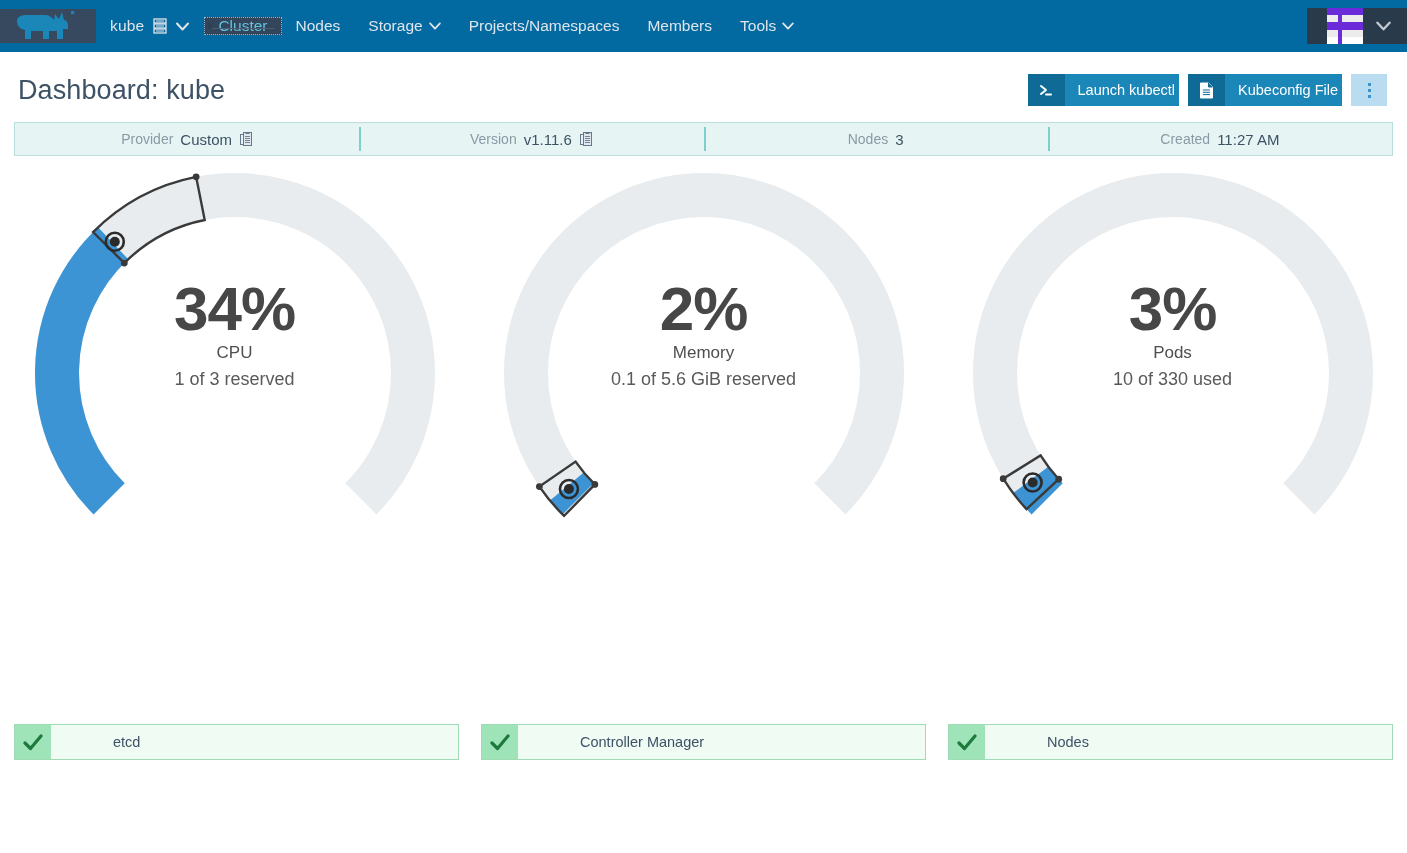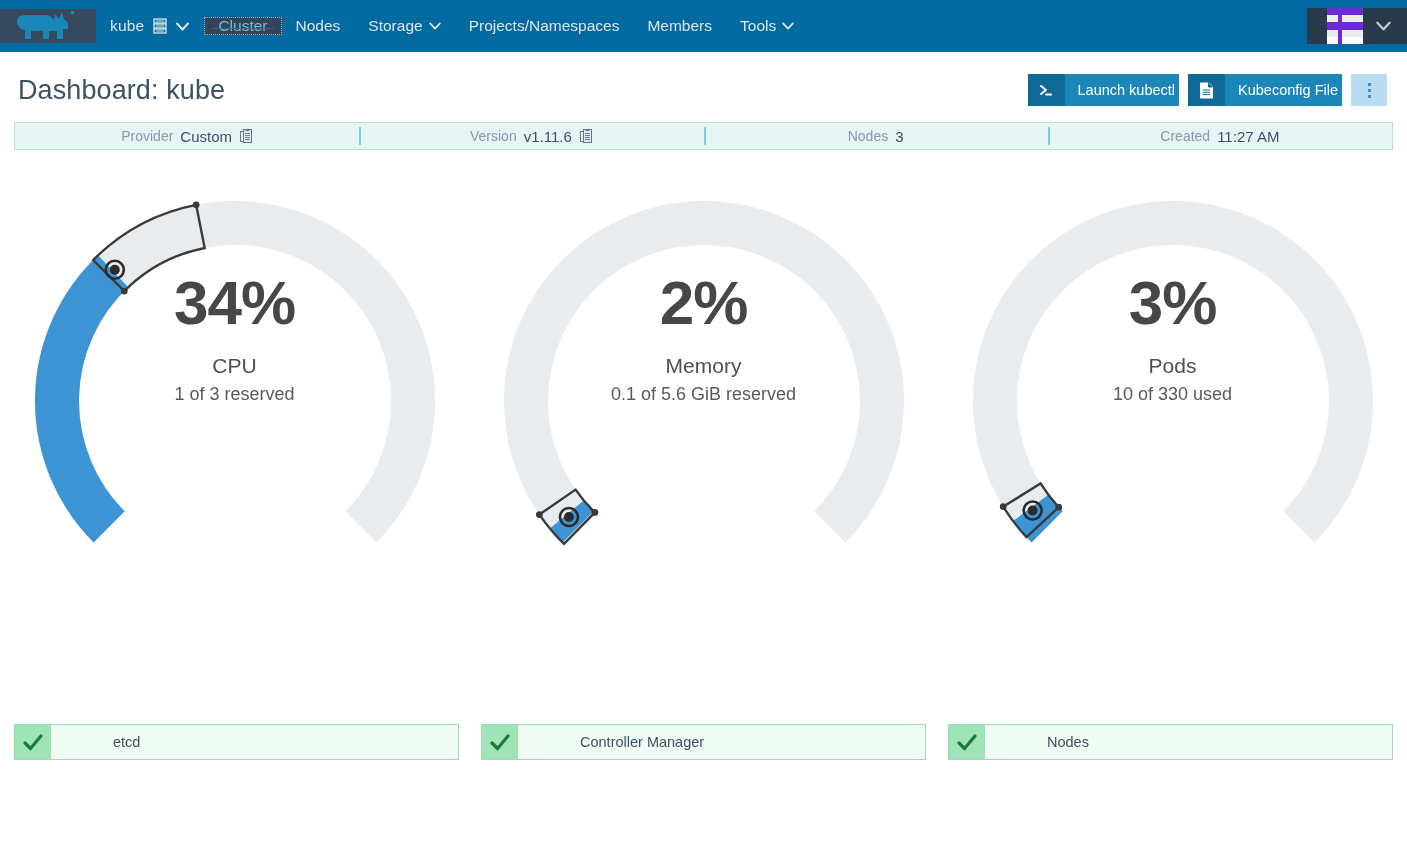--- a/index.html
+++ b/index.html
@@ -153,21 +153,21 @@
   }
   .btn-more span {
     width: 3px; height: 3px;
     background: #3d93c8;
     display: block;
   }
 
   
   .info-bar {
     margin: 0 14px;
-    height: 28px;
+    height: 34px;
     background: #e6f4f4;
     border: 1px solid #b8dede;
     display: flex;
     align-items: stretch;
   }
   .info-cell {
     flex: 1 1 0;
     display: flex;
     align-items: center;
     justify-content: center;
@@ -194,42 +194,42 @@
   
   .gauges {
     display: flex;
     padding: 12px 0 0 0;
     height: 460px;
   }
   .gauge {
     flex: 1 1 0;
     position: relative;
     display: flex;
-    align-items: center;
+    align-items: flex-start;
     justify-content: center;
   }
   .gauge svg { display: block; overflow: visible; }
   .gauge-center {
     position: absolute;
     top: 110px;
     left: 0; right: 0;
     text-align: center;
     pointer-events: none;
   }
   .gauge-pct {
     font-size: 62px;
     font-weight: bold;
     color: #474747;
     line-height: 1;
     letter-spacing: -1px;
   }
   .gauge-name {
-    font-size: 21px;
+    font-size: 17px;
     color: #4f4f4f;
-    margin-top: 20px;
+    margin-top: 3px;
     font-weight: 400;
   }
   .gauge-sub {
     font-size: 18px;
     color: #5a5a5a;
     margin-top: 6px;
     font-weight: 400;
   }
 
   

